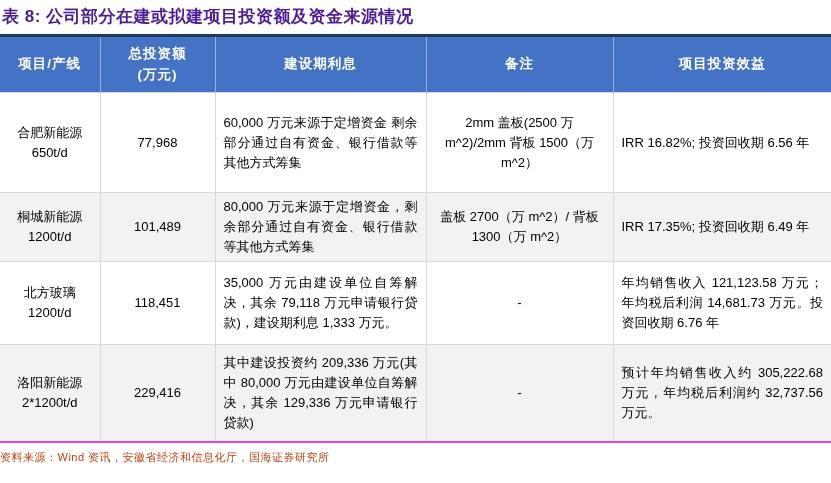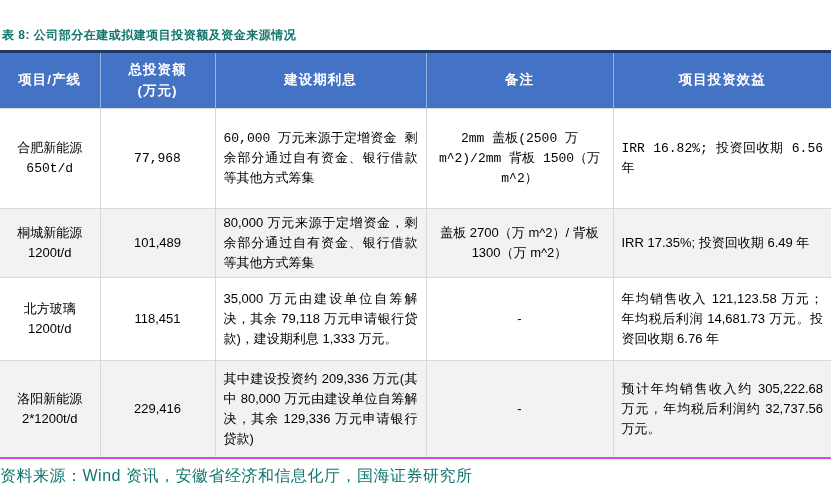--- a/index.html
+++ b/index.html
@@ -2,48 +2,48 @@
 <html><head>
 <meta charset="utf-8">
 <style>
   html,body{margin:0;padding:0;}
   body{
     width:831px;height:483px;background:#ffffff;overflow:hidden;
     font-family:"Liberation Sans","DejaVu Sans",sans-serif;color:#000000;
   }
   .page{position:relative;width:831px;height:483px;}
   .doc-title{
-    font-size:12px;font-weight:bold;color:#0f766e;
-    padding:27px 2px 6px 2px;letter-spacing:0.5px;white-space:nowrap;
+    font-size:17px;font-weight:bold;color:#4c1d95;
+    padding:5px 2px 6px 2px;letter-spacing:0.5px;white-space:nowrap;
   }
   table.inv{
     width:831px;border-collapse:collapse;table-layout:fixed;
     font-size:13px;border-bottom:2px solid #d946ef;
   }
   table.inv thead th{
     background:#4472C4;color:#ffffff;font-weight:bold;text-align:center;
     vertical-align:middle;border-top:3px solid #1F3864;
     border-left:1px solid rgba(255,255,255,0.45);
     padding:4px 4px;white-space:pre-line;line-height:1.5;height:47px;
     font-size:13.5px;letter-spacing:1px;
   }
   table.inv thead th:first-child{border-left:none;}
   table.inv tbody td{
     vertical-align:middle;line-height:20px;
     border-left:1px solid #D9D9D9;border-top:1px solid #D9D9D9;
     padding:4px 8px;word-break:break-word;
   }
   table.inv tbody td:first-child{border-left:none;}
   table.inv tbody tr.alt{background:#F2F2F2;}
-  tr.r0{height:100px;font-family:Liberation Mono, monospace;} tr.r1{height:65px;} tr.r2{height:83px;} tr.r3{height:97px;}
+  tr.r0{height:100px;} tr.r1{height:65px;} tr.r2{height:83px;} tr.r3{height:97px;}
   td.c-center{text-align:center;white-space:pre-line;padding:4px 3px;}
   td.c-just{text-align:justify;text-justify:inter-character;}
   td.c-left{text-align:center;}
   .source-note{
-    font-size:16px;color:#0f766e;padding:7px 12px 0 0;letter-spacing:0.5px;
+    font-size:11px;color:#c2410c;padding:7px 12px 0 0;letter-spacing:0.5px;
     white-space:nowrap;
   }
 </style>
 </head>
 <body>
 
 <div class="page">
 
   <div class="doc-title">表 8:  公司部分在建或拟建项目投资额及资金来源情况</div>
 

